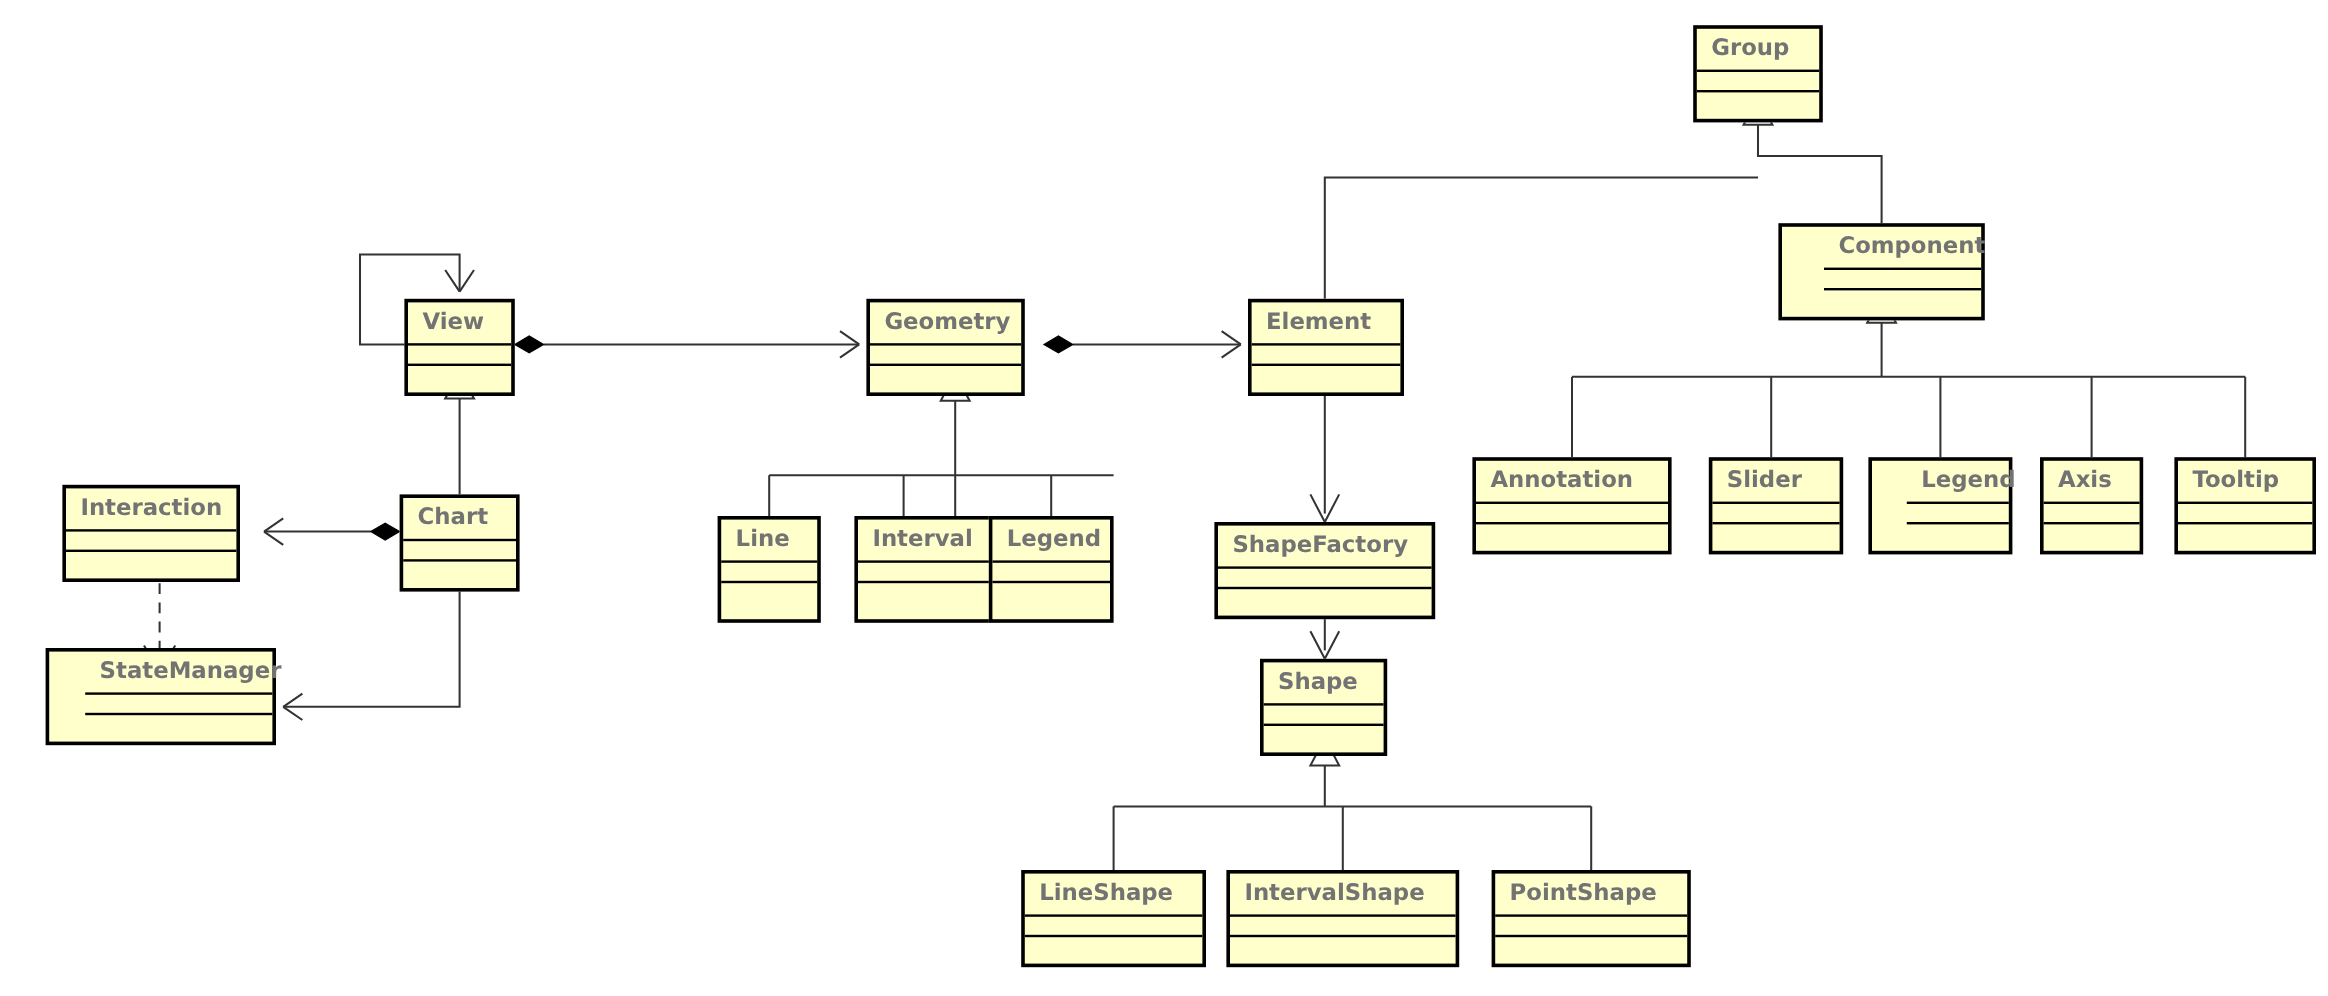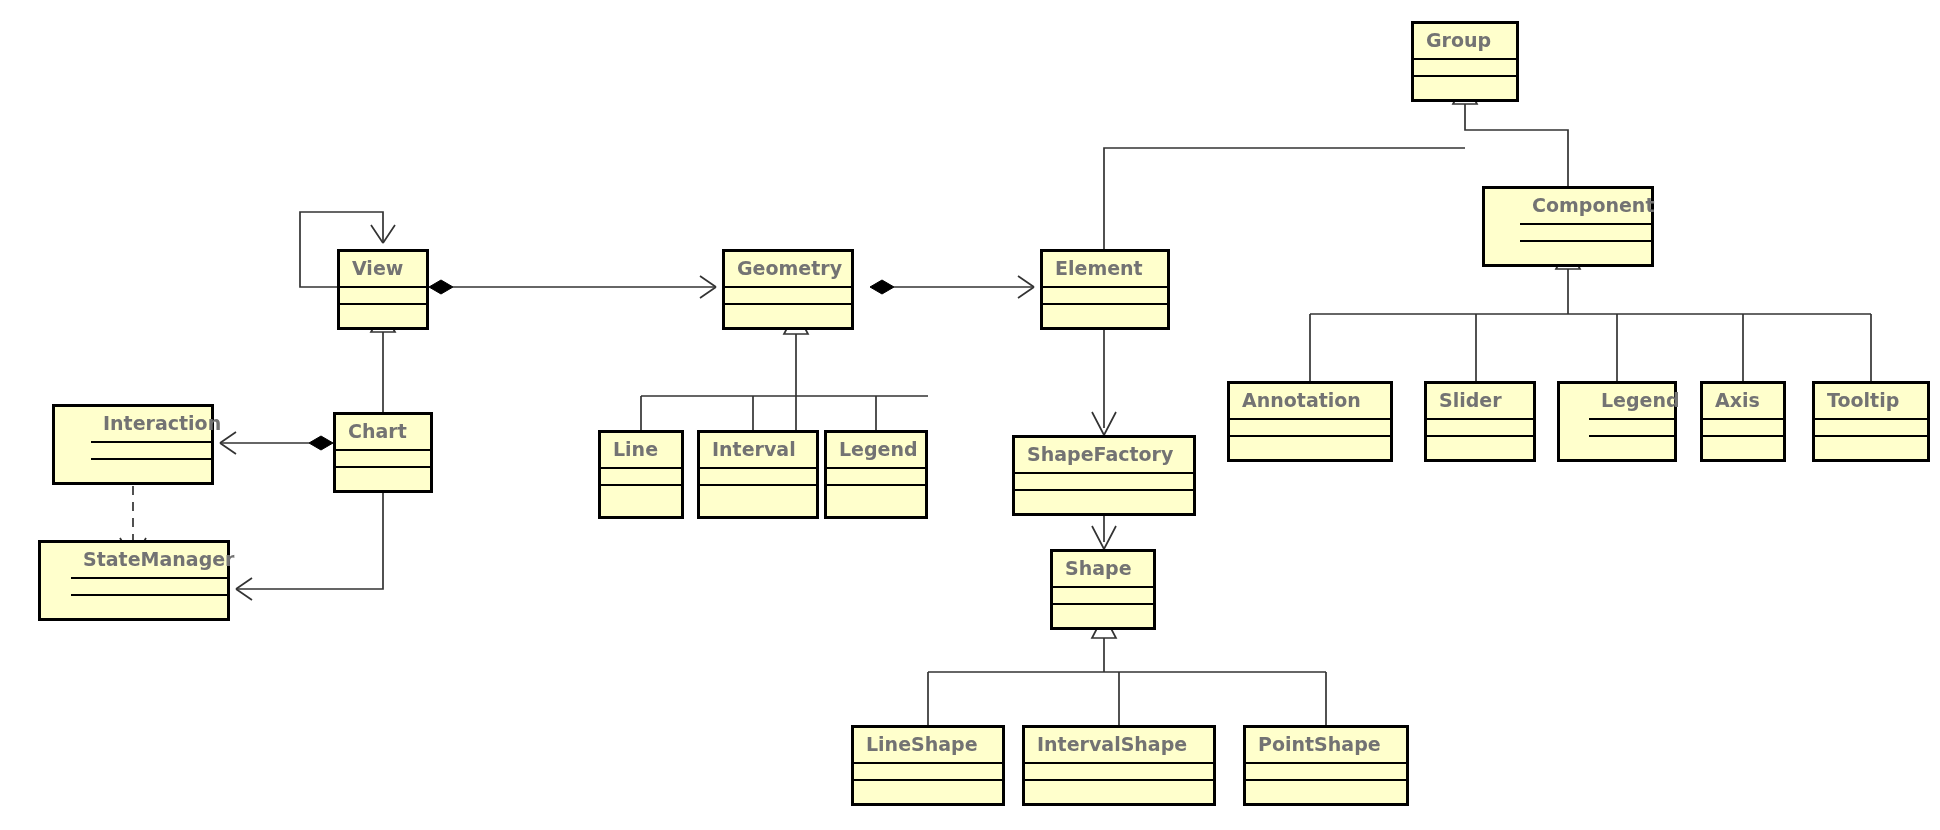--- a/index.html
+++ b/index.html
@@ -162,39 +162,39 @@
     <div class="comp"></div>
     <div class="comp last"></div>
   </div>
 
   <div class="cls" style="left:1812px;top:381px;width:118px;">
     <div class="name">Tooltip</div>
     <div class="comp"></div>
     <div class="comp last"></div>
   </div>
 
-  <div class="cls" style="left:52px;top:404px;width:162px;padding-left:36px;">
+  <div class="cls" style="left:52px;top:404px;width:148px;">
     <div class="name">Interaction</div>
     <div class="comp"></div>
     <div class="comp last"></div>
   </div>
 
   <div class="cls" style="left:333px;top:412px;width:100px;">
     <div class="name">Chart</div>
     <div class="comp"></div>
     <div class="comp last"></div>
   </div>
 
   <div class="cls" style="left:598px;top:430px;width:86px;">
     <div class="name">Line</div>
     <div class="comp"></div>
     <div class="comp last" style="height:30px;"></div>
   </div>
 
-  <div class="cls" style="left:697px;top:430px;width:122px;">
+  <div class="cls" style="left:712px;top:430px;width:122px;">
     <div class="name">Interval</div>
     <div class="comp"></div>
     <div class="comp last" style="height:30px;"></div>
   </div>
 
   <div class="cls" style="left:824px;top:430px;width:104px;">
     <div class="name">Legend</div>
     <div class="comp"></div>
     <div class="comp last" style="height:30px;"></div>
   </div>

